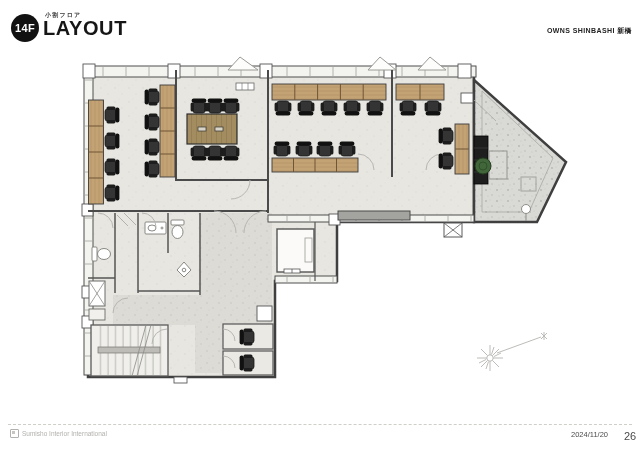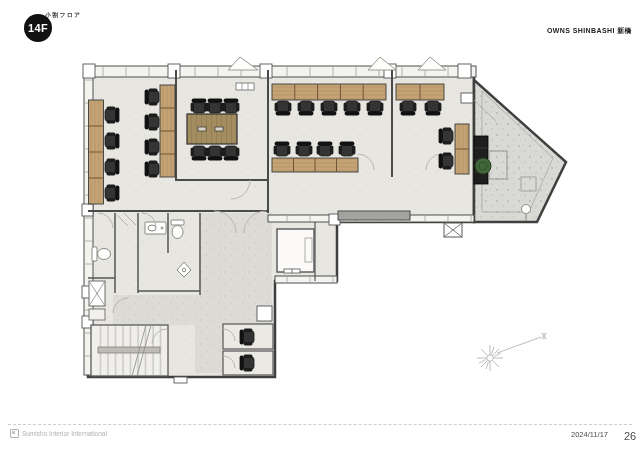--- a/index.html
+++ b/index.html
@@ -1,21 +1,21 @@
 <!DOCTYPE html>
 <html><head>
 <meta charset="utf-8">
 <style>
   html,body{margin:0;padding:0;background:#ffffff;}
   .page{position:relative;width:640px;height:453px;background:#ffffff;overflow:hidden;
         font-family:"Liberation Sans", sans-serif;}
   
   .floor-badge{position:absolute;left:11px;top:14px;width:28px;height:28px;border-radius:50%;
         background:#111;color:#fff;display:flex;align-items:center;justify-content:center;
-        font-size:11px;font-weight:bold;letter-spacing:.3px;margin-left:13px;}
+        font-size:11px;font-weight:bold;letter-spacing:.3px;}
   .subtitle{position:absolute;left:45px;top:11px;font-size:6px;font-weight:bold;color:#3a3a3a;
         letter-spacing:1.2px;}
   .title{position:absolute;left:43px;top:17px;font-size:20px;font-weight:bold;color:#161616;
         letter-spacing:.6px;}
   .building-name{position:absolute;right:8px;top:26px;font-size:7px;font-weight:bold;color:#222;
         letter-spacing:.4px;}
   
   .footer-rule{position:absolute;left:8px;right:8px;top:424px;border-top:1px dashed #cfcfca;}
   .company{position:absolute;left:10px;top:429px;font-size:6.5px;color:#b2b1ad;display:flex;
         align-items:center;gap:3px;}
@@ -30,20 +30,21 @@
 </style>
 </head>
 <body>
 
 <div class="page">
 
   <div class="floor-badge">
     <span>14F</span>
   </div>
   <div class="subtitle">小割フロア</div>
+  <div class="title">LAYOUT</div>
   <div class="building-name">OWNS SHINBASHI 新橋</div>
 
   <svg class="plan-svg" width="640" height="453" viewBox="0 0 640 453">
     <defs>
       <pattern id="floorTex" width="14" height="14" patternUnits="userSpaceOnUse">
         <rect width="14" height="14" fill="#e7e6e1"></rect>
         <circle cx="3" cy="4" r="0.9" fill="#deddd7"></circle>
         <circle cx="10" cy="10" r="0.7" fill="#deddd7"></circle>
         <circle cx="7" cy="1" r="0.6" fill="#e0dfd9"></circle>
       </pattern>
@@ -338,16 +339,16 @@
         <line x1="544" y1="332" x2="544" y2="340"></line>
       </g>
     </g>
   </svg>
 
   <div class="footer-rule"></div>
   <div class="company">
     <span class="logo-glyph"></span>
     <span>Sumisho Interior International</span>
   </div>
-  <div class="date-label">2024/11/17</div>
+  <div class="date-label">2024/11/20</div>
   <div class="page-number">26</div>
 
 </div>
 
 </body></html>

